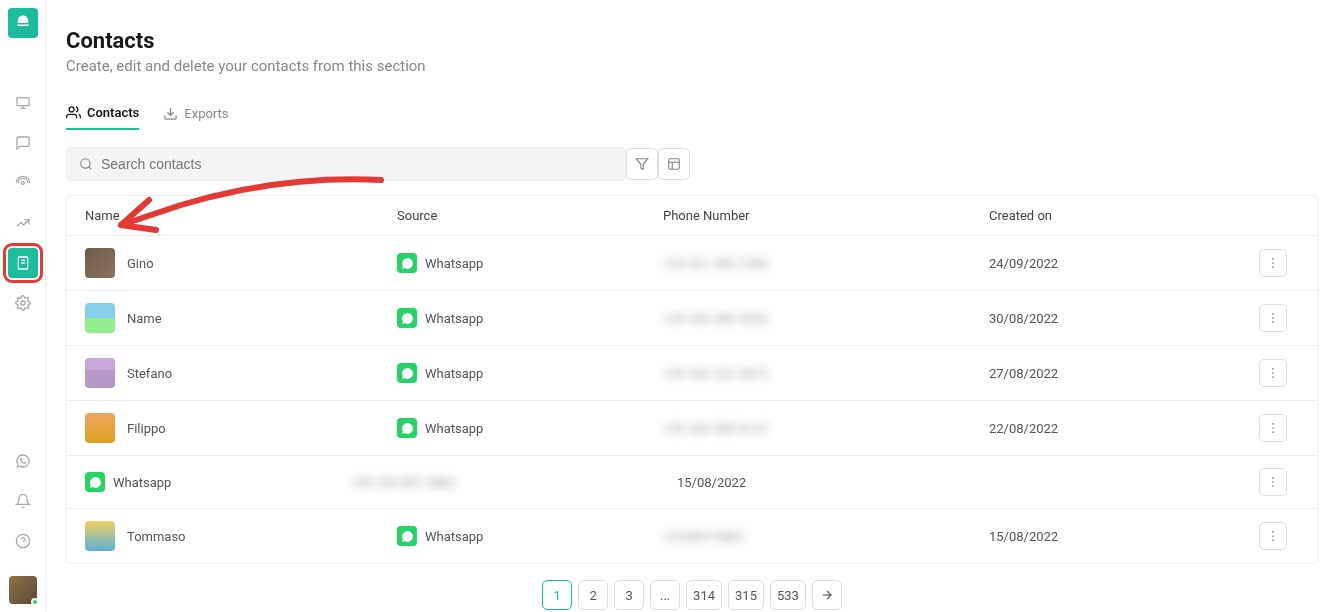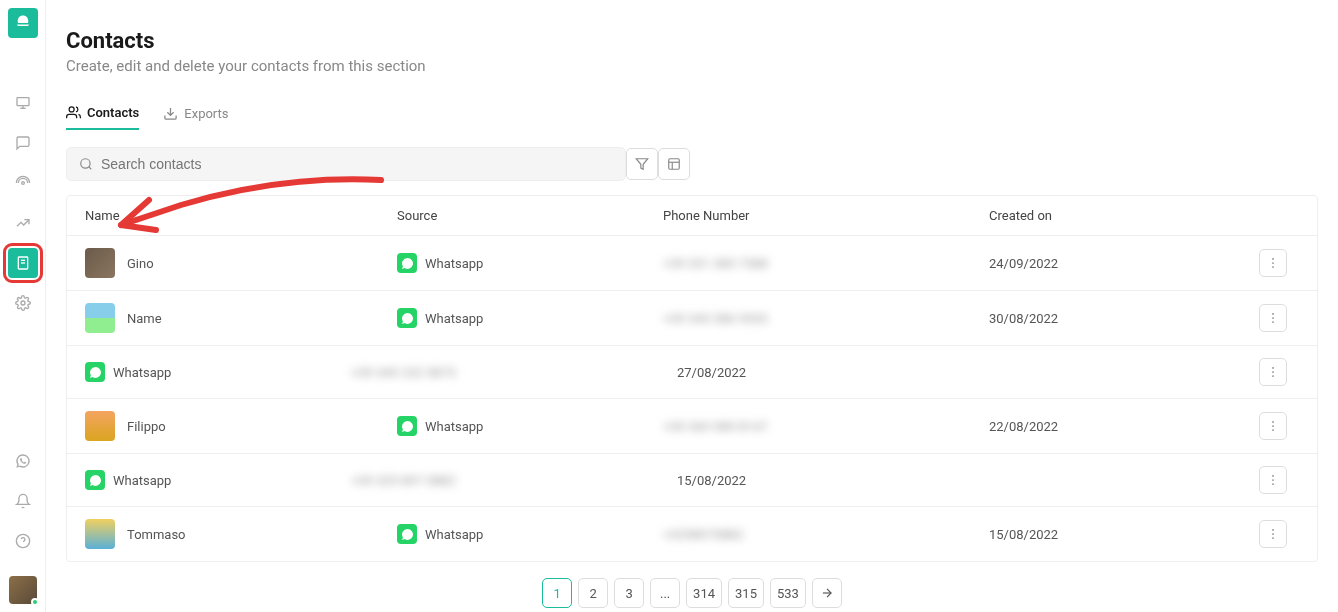--- a/index.html
+++ b/index.html
@@ -230,20 +230,24 @@
               <div class="action-btn">
                 <svg viewBox="0 0 24 24" width="14" height="14" fill="currentColor">
                   <circle cx="12" cy="5" r="1.5"></circle>
                   <circle cx="12" cy="12" r="1.5"></circle>
                   <circle cx="12" cy="19" r="1.5"></circle>
                 </svg>
               </div>
             </div>
           </div>
           <div class="row">
+            <div class="col-name name-cell">
+              <div class="avatar av3"></div>
+              <span>Stefano</span>
+            </div>
             <div class="col-source source-cell">
               <span class="wa-icon">
                 <svg viewBox="0 0 24 24" fill="currentColor">
                   <path d="M12 2a10 10 0 00-8.5 15.3L2 22l4.8-1.5A10 10 0 1012 2zm4.4 12c-.2-.1-1.4-.7-1.6-.8s-.4-.1-.5.1-.6.8-.7.9-.3.2-.5 0a6.5 6.5 0 01-3.2-2.8c-.2-.4.2-.4.7-1.3a.4.4 0 000-.4L9.9 8c-.1-.3-.3-.3-.5-.3h-.4a.8.8 0 00-.6.3 2.5 2.5 0 00-.8 1.9 4.4 4.4 0 00.9 2.3 10 10 0 003.8 3.4c1.4.6 2 .6 2.7.5a2.3 2.3 0 001.5-1.1c.2-.5.2-1 .1-1s-.2-.1-.4-.2z"></path>
                 </svg>
               </span>
               <span>Whatsapp</span>
             </div>
             <div class="col-phone"><span class="phone-blur">+39 349 232 9875</span></div>
             <div class="col-created">27/08/2022</div>

